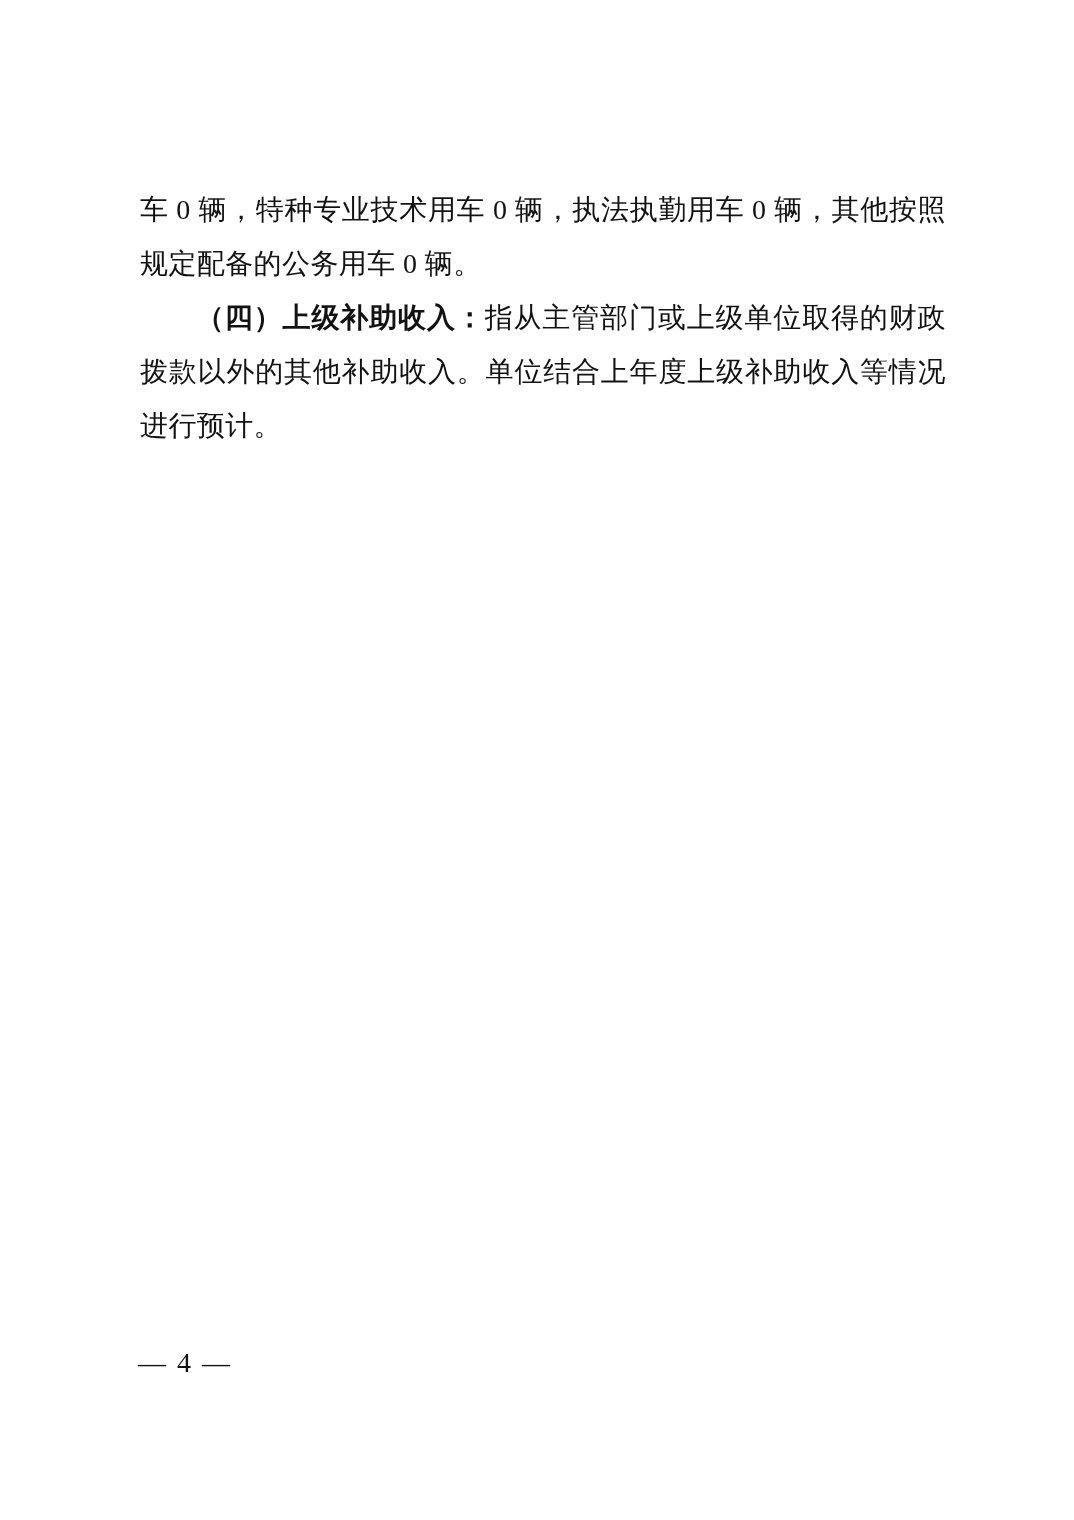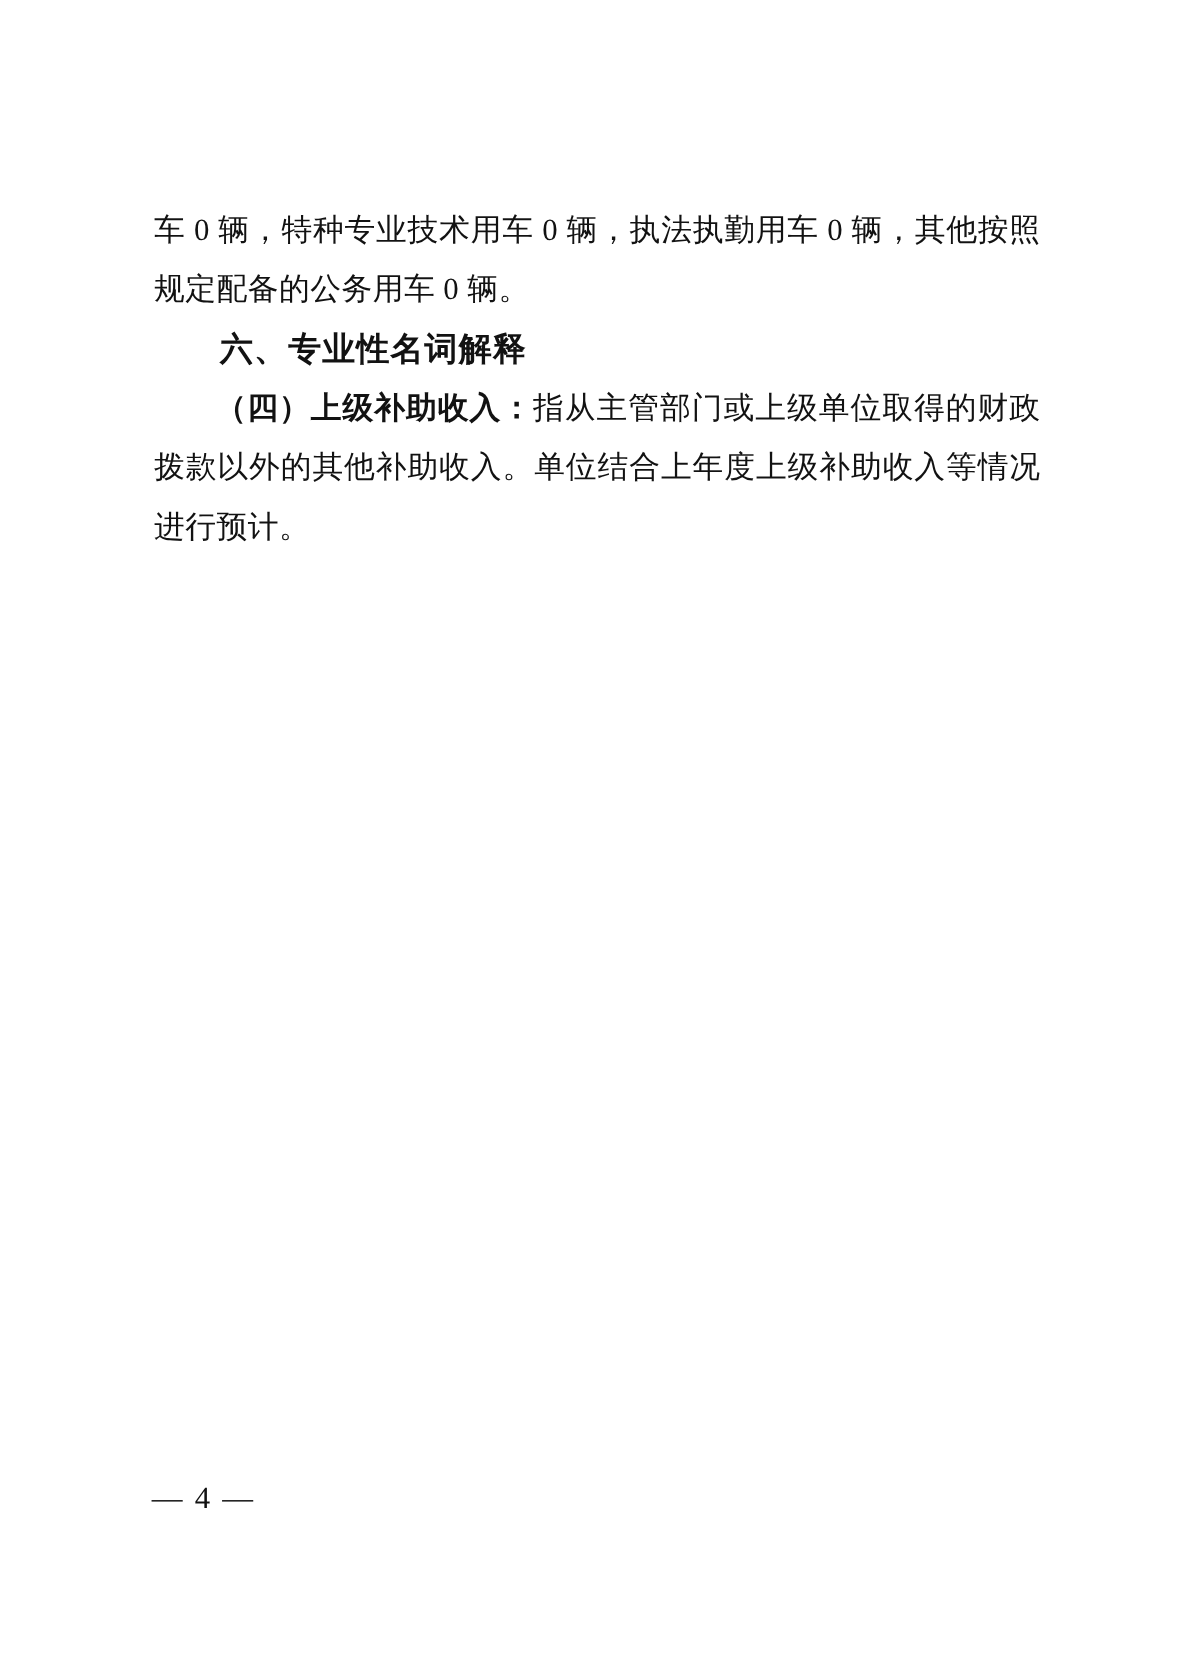--- a/index.html
+++ b/index.html
@@ -58,21 +58,20 @@
   }
 </style>
 </head>
 <body>
 
 <div class="page">
   <div class="content">
 
     <p class="para no-indent">车 0 辆，特种专业技术用车 0 辆，执法执勤用车 0 辆，其他按照规定配备的公务用车 0 辆。</p>
 
-    <h2 class="section-heading">六、专业性名词解释</h2>
 
 
 
 
     <p class="para"><b class="term-lead">（四）上级补助收入：</b><span>指从主管部门或上级单位取得的财政拨款以外的其他补助收入。单位结合上年度上级补助收入等情况进行预计。</span></p>
 
 
   </div>
 
   <div class="page-number">— 4 —</div>

